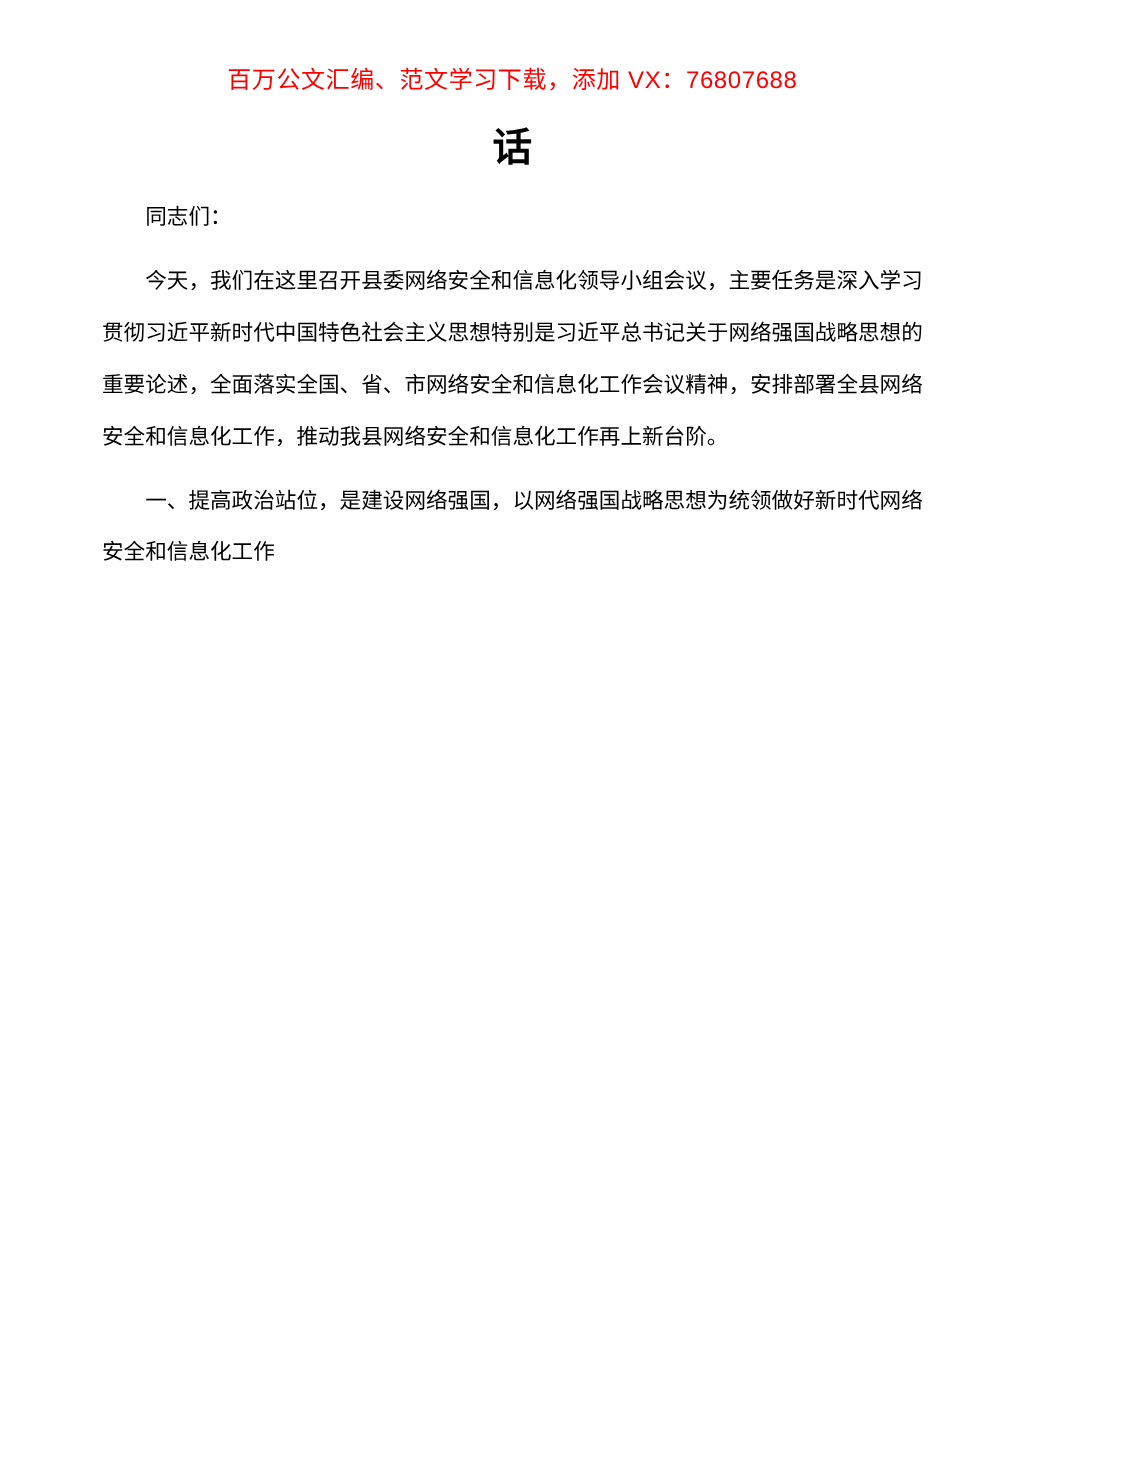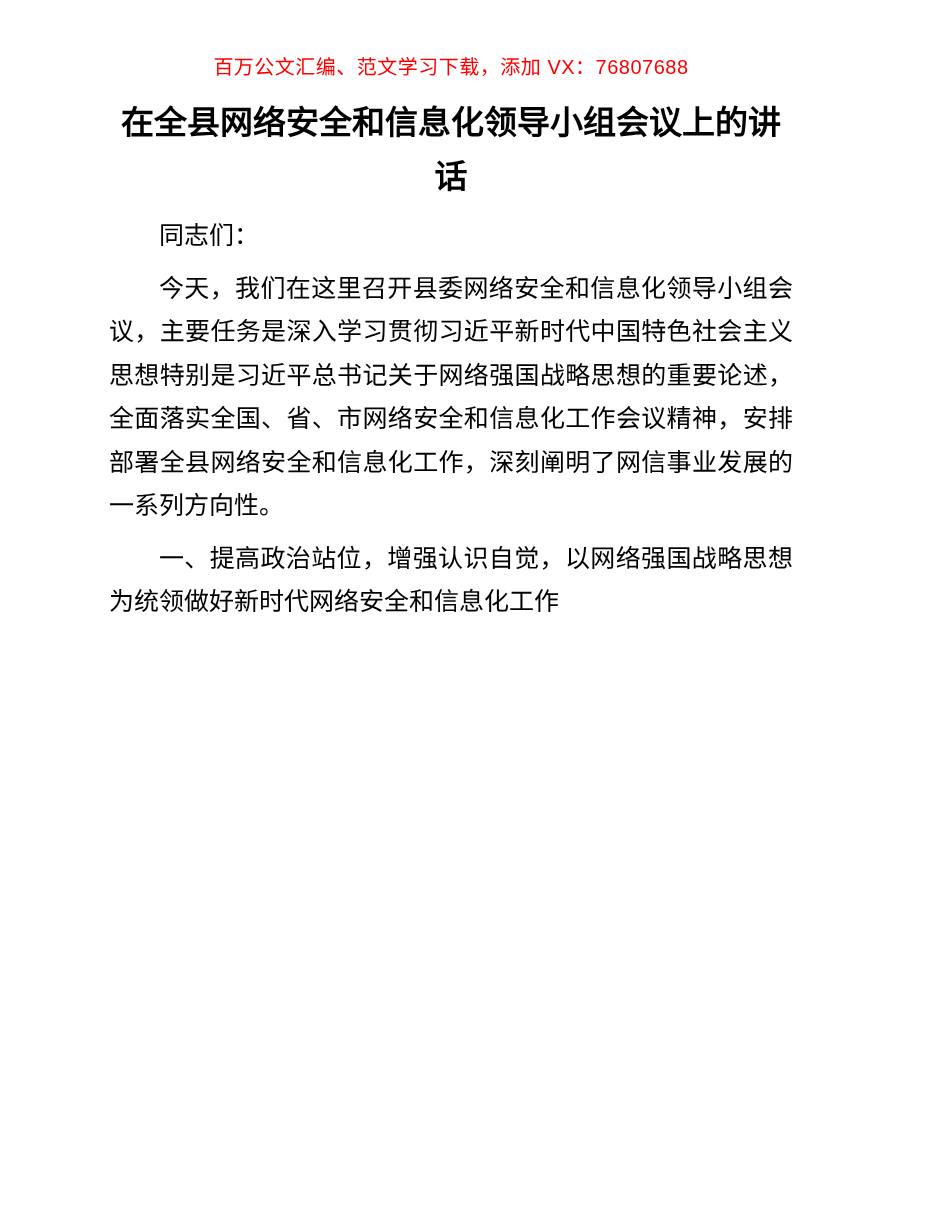--- a/index.html
+++ b/index.html
@@ -8,21 +8,20 @@
     background: #ffffff;
   }
   .page {
     position: relative;
     width: 854px;
     height: 1230px;
     overflow: hidden;
     background: var(--page-background, #ffffff);
     font-family: "Liberation Sans", sans-serif;
     color: var(--body-text, #000000);
-    padding-left: 24px;
   }
   .notice {
     padding-top: 54px;
     text-align: center;
     color: var(--notice-red, #fe0000);
     font-size: 20px;
     line-height: 26px;
     letter-spacing: 0.5px;
   }
   .title {
@@ -36,40 +35,39 @@
   }
   .title-line {
     display: block;
   }
   .doc-body {
     width: 684px;
     margin: 10px auto 0 auto;
   }
   .doc-body p {
     margin: 0 0 9px 0;
-    font-size: 25px;
+    font-size: 18px;
     line-height: 43.5px;
     text-align: justify;
     text-justify: inter-ideograph;
     text-indent: 2em;
     color: var(--body-text, #000000);
     word-break: break-all;
   }
 </style>
 </head>
 <body>
 
 <div class="page">
 
   <div class="notice">百万公文汇编、范文学习下载，添加 VX：76807688</div>
 
   <h1 class="title">
-    <span class="title-line">在全县网络安全和信息化领导小组会议上的讲</span>
     <span class="title-line">话</span>
   </h1>
 
   <div class="doc-body">
     <p>同志们：</p>
-    <p>今天，我们在这里召开县委网络安全和信息化领导小组会议，主要任务是深入学习贯彻习近平新时代中国特色社会主义思想特别是习近平总书记关于网络强国战略思想的重要论述，全面落实全国、省、市网络安全和信息化工作会议精神，安排部署全县网络安全和信息化工作，深刻阐明了网信事业发展的一系列方向性。</p>
-    <p>一、提高政治站位，增强认识自觉，以网络强国战略思想为统领做好新时代网络安全和信息化工作</p>
+    <p>今天，我们在这里召开县委网络安全和信息化领导小组会议，主要任务是深入学习贯彻习近平新时代中国特色社会主义思想特别是习近平总书记关于网络强国战略思想的重要论述，全面落实全国、省、市网络安全和信息化工作会议精神，安排部署全县网络安全和信息化工作，推动我县网络安全和信息化工作再上新台阶。</p>
+    <p>一、提高政治站位，是建设网络强国，以网络强国战略思想为统领做好新时代网络安全和信息化工作</p>
   </div>
 
 </div>
 
 </body></html>

